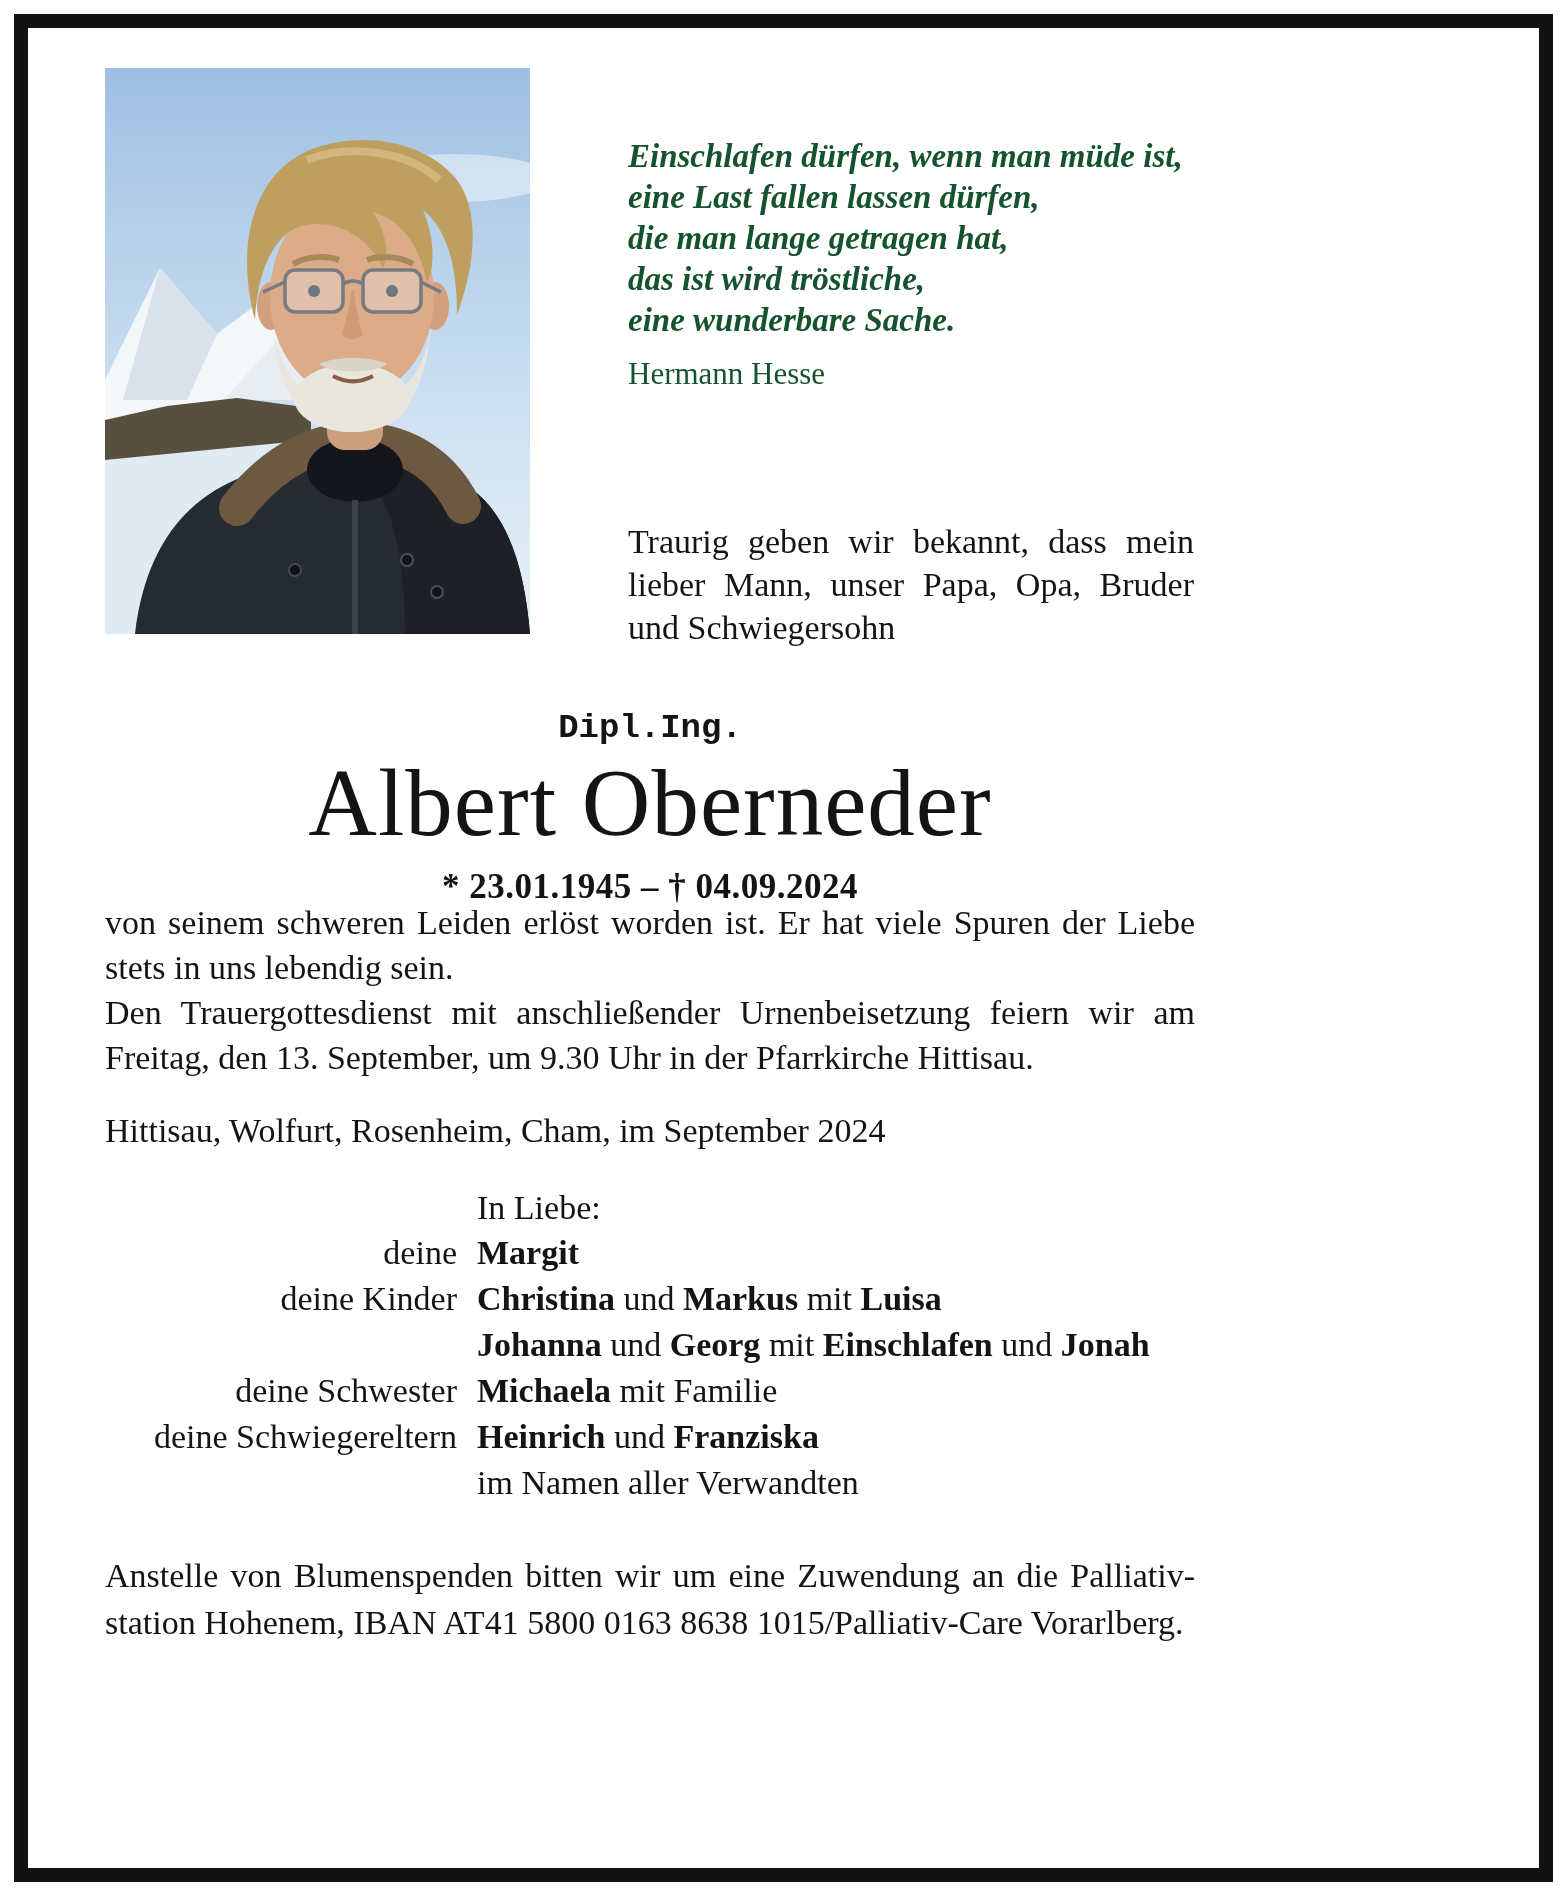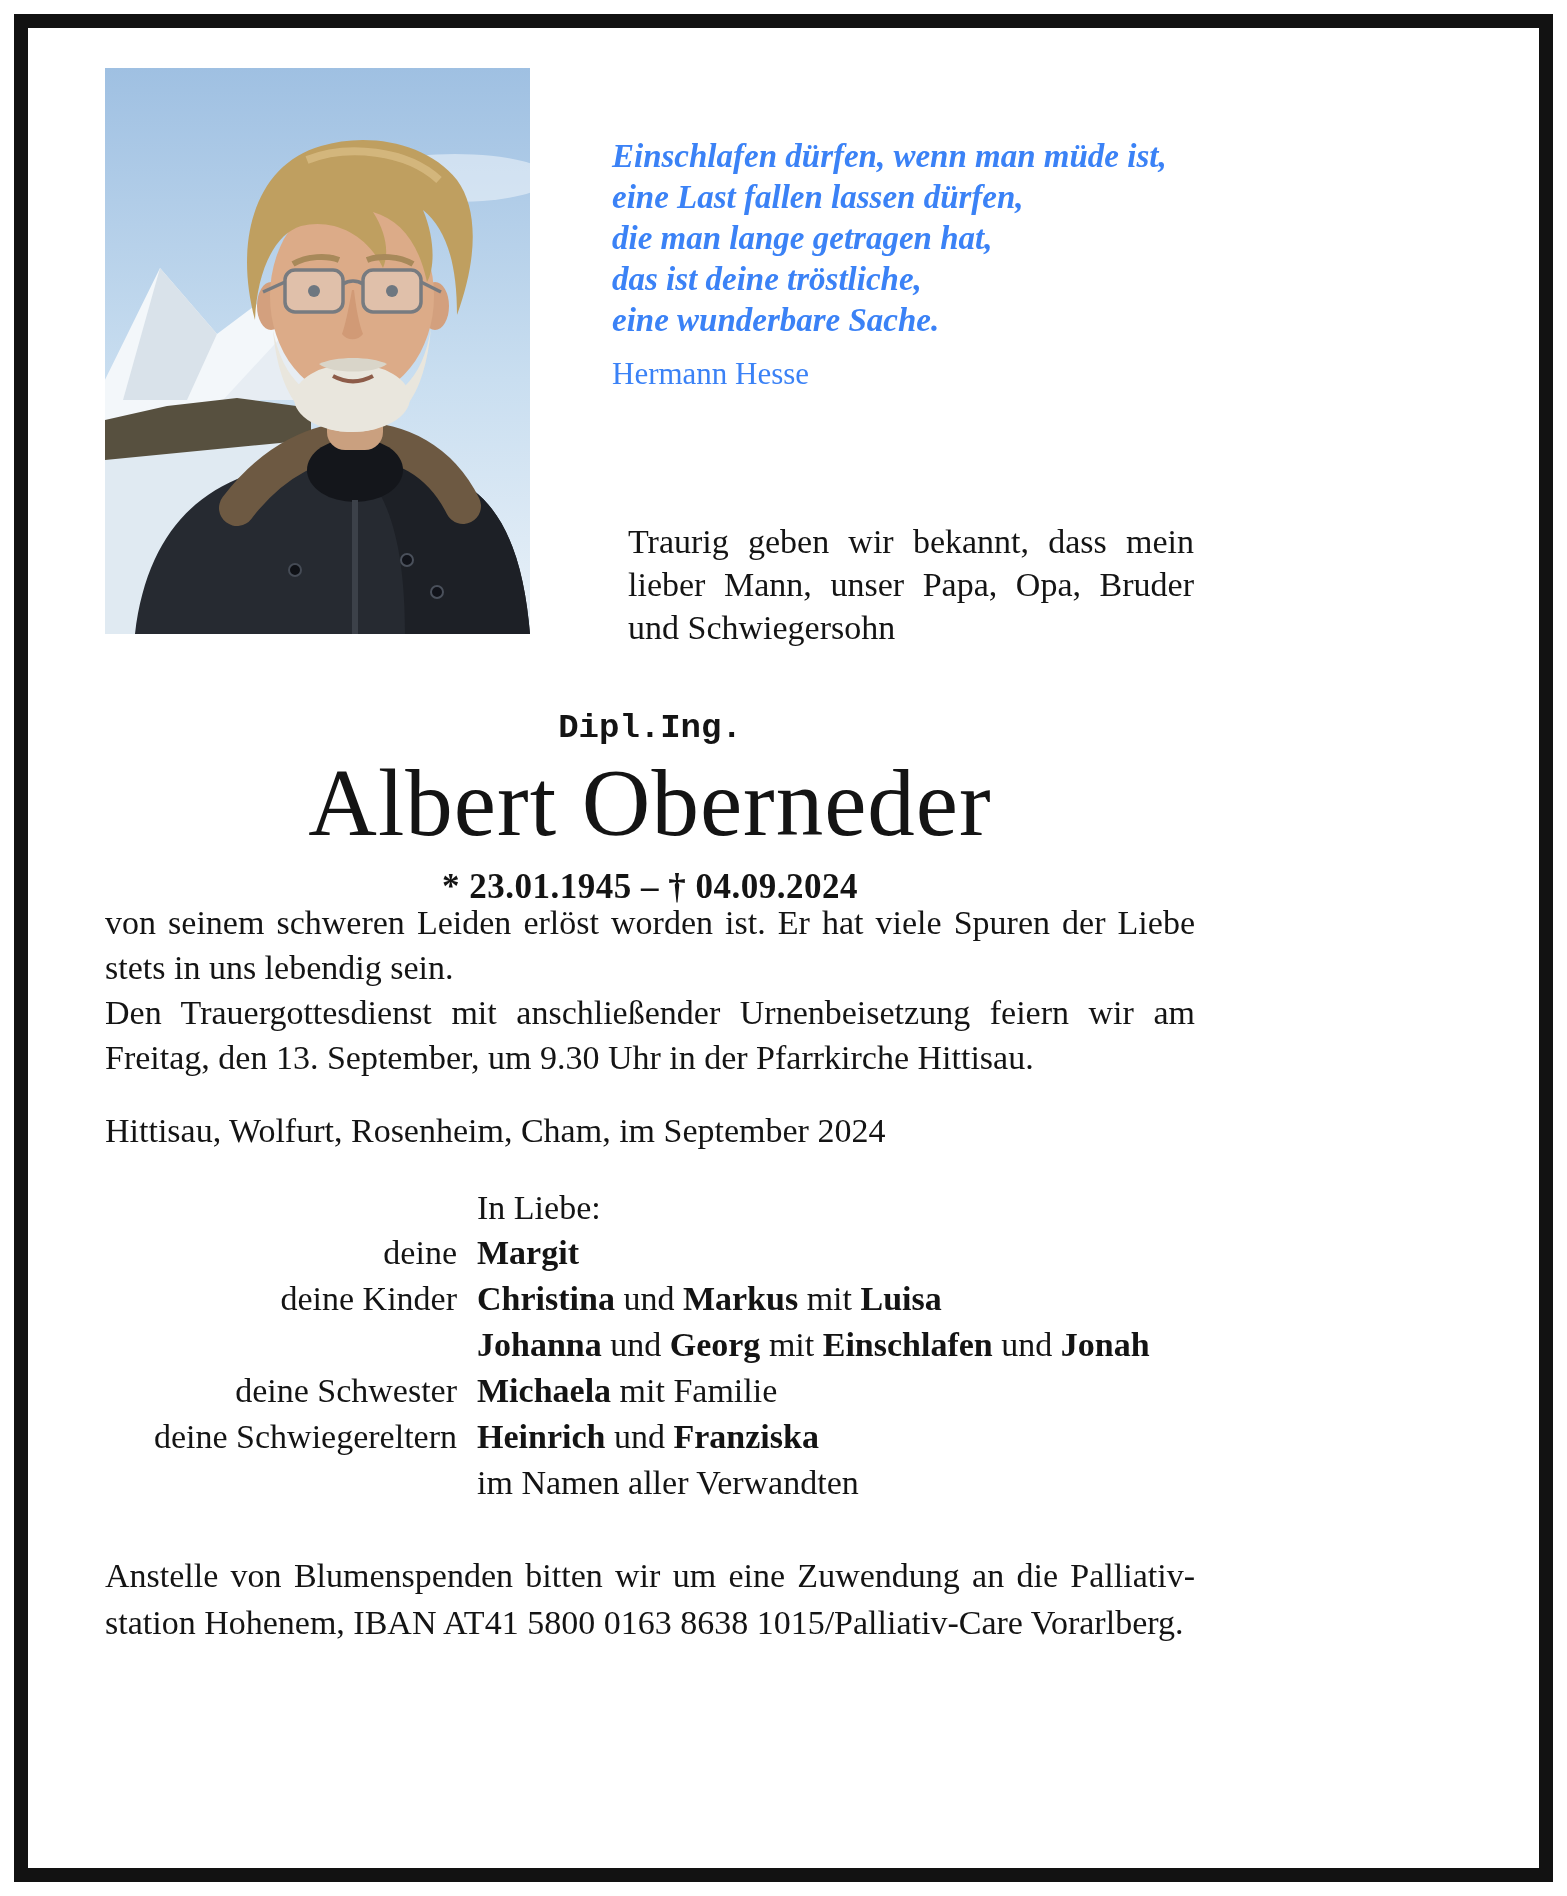--- a/index.html
+++ b/index.html
@@ -27,27 +27,27 @@
     position: absolute;
     left: 105px; top: 68px;
     width: 425px; height: 566px;
     overflow: hidden;
   }
   .photo svg { width: 100%; height: 100%; display: block; }
 
   
   .quote {
     position: absolute;
-    left: 612px; top: 136px;
+    left: 628px; top: 136px;
     width: 562px;
     font-style: italic;
     font-weight: bold;
     font-size: 33px;
     line-height: 41px;
-    color: #3b82f6;
+    color: #14532d;
   }
   .quote-attr {
     font-style: normal;
     font-weight: normal;
     text-align: left;
     font-size: 31px;
     margin-top: 12px;
     padding-right: 28px;
   }
 
@@ -181,21 +181,21 @@
       <circle cx="302" cy="492" r="6" fill="#11131a" stroke="#4a505b" stroke-width="2"></circle>
       <circle cx="332" cy="524" r="6" fill="#11131a" stroke="#4a505b" stroke-width="2"></circle>
       <circle cx="190" cy="502" r="6" fill="#0f1116" stroke="#454b55" stroke-width="2"></circle>
     </svg>
   </div>
 
   <div class="quote">
     <div>Einschlafen dürfen, wenn man müde ist,</div>
     <div>eine Last fallen lassen dürfen,</div>
     <div>die man lange getragen hat,</div>
-    <div>das ist deine tröstliche,</div>
+    <div>das ist wird tröstliche,</div>
     <div>eine wunderbare Sache.</div>
     <div class="quote-attr">Hermann Hesse</div>
   </div>
 
   <div class="announce">
     <div class="jl">Traurig geben wir bekannt, dass mein</div>
     <div class="jl">lieber Mann, unser Papa, Opa, Bruder</div>
     <div>und Schwiegersohn</div>
   </div>
 

